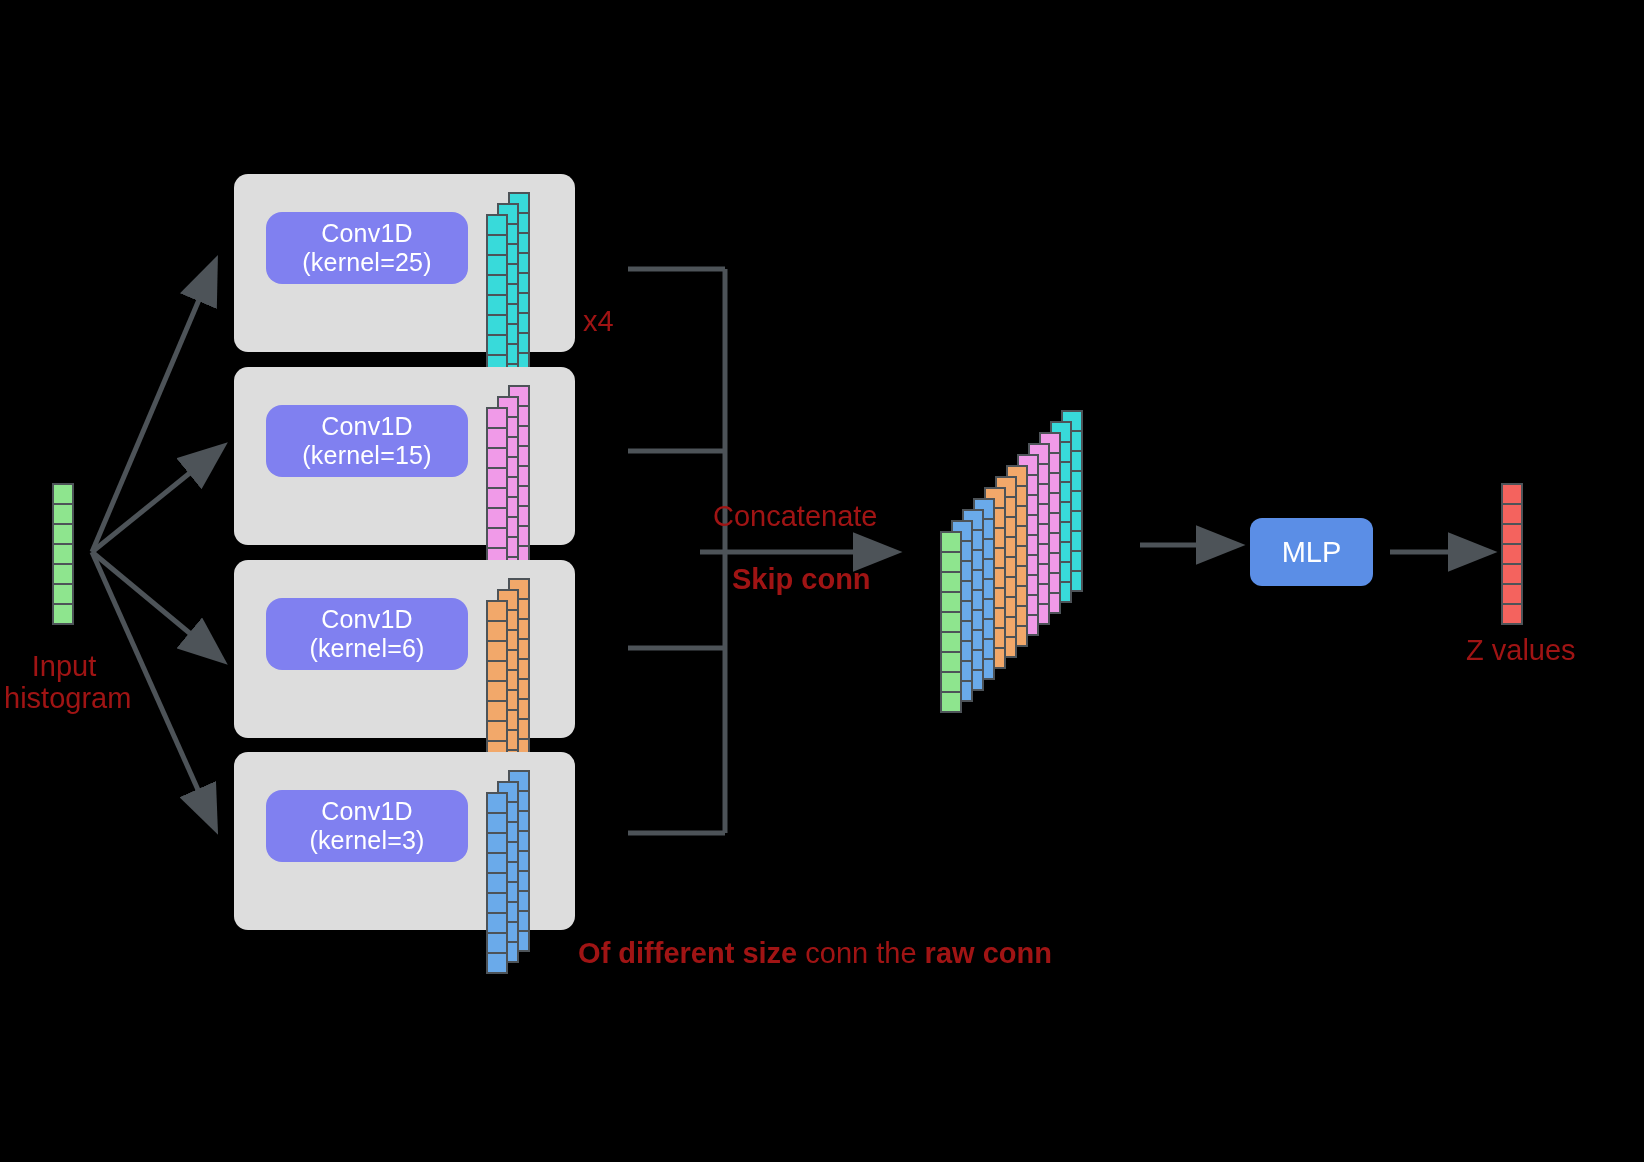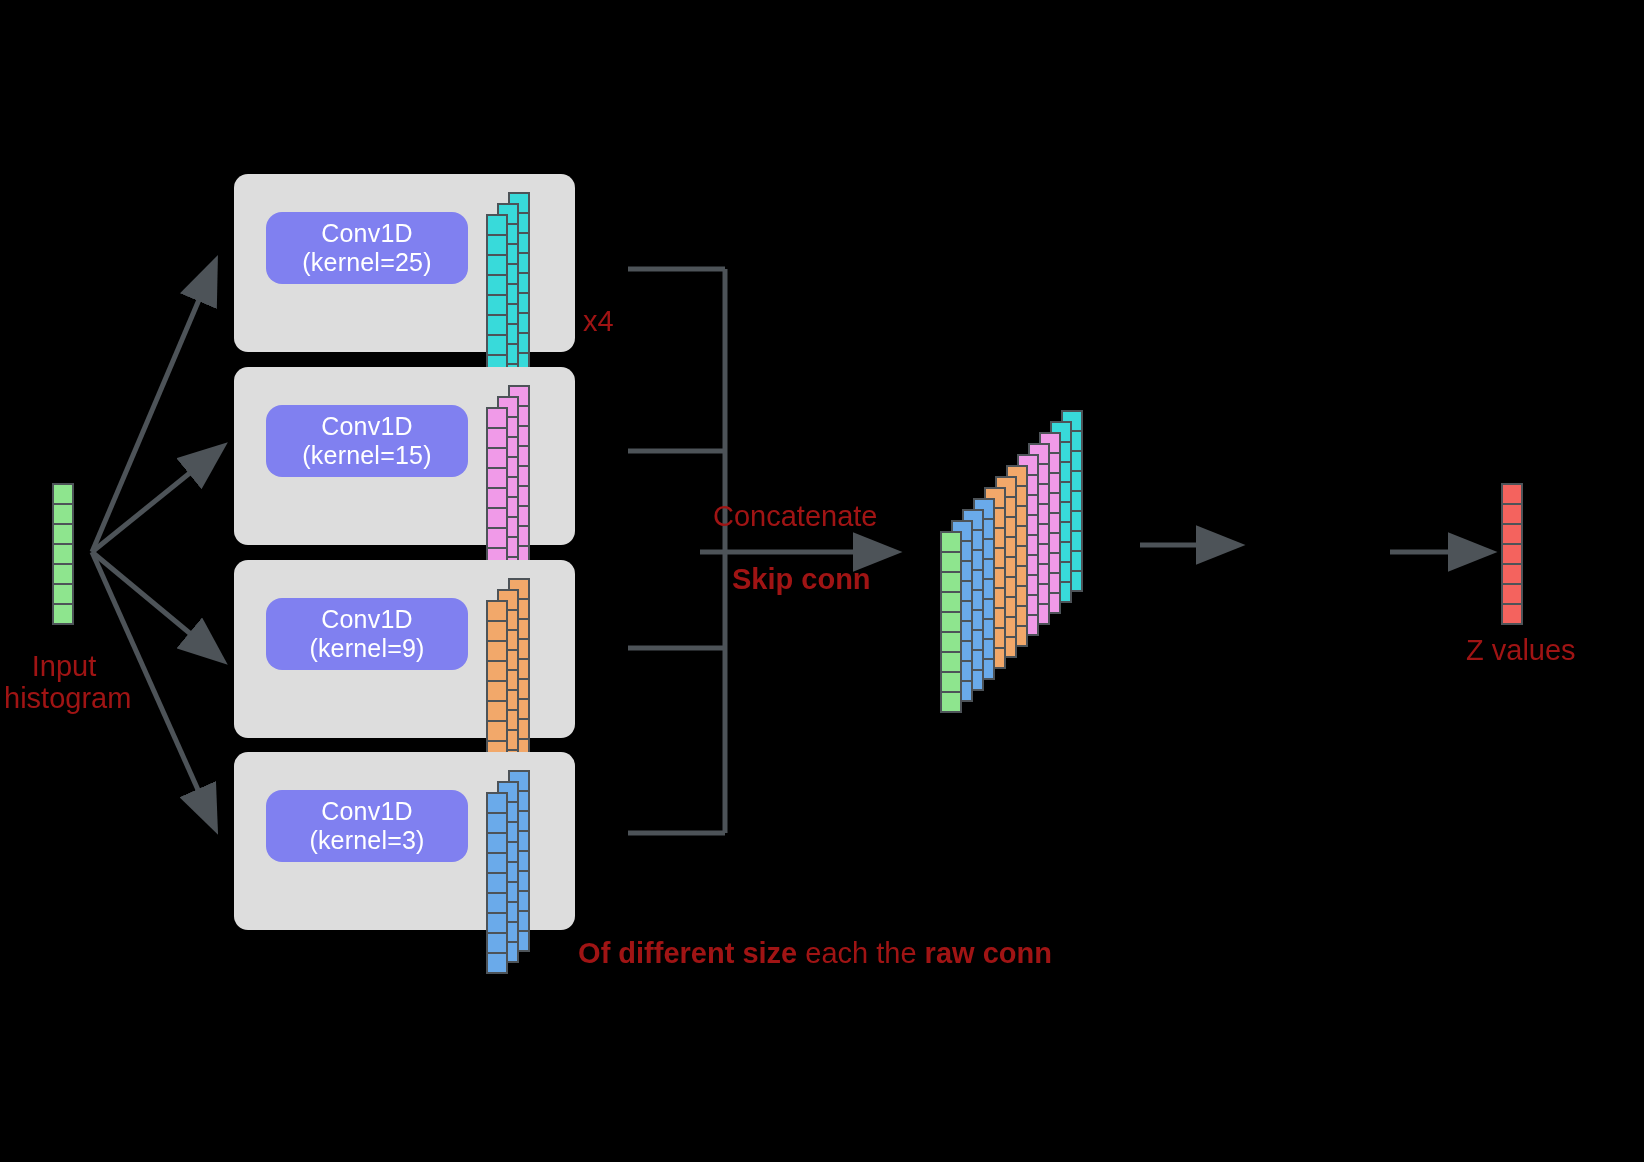--- a/index.html
+++ b/index.html
@@ -175,21 +175,21 @@
           <div class="cell" style="background: rgb(240, 154, 232);"></div>
           <div class="cell" style="background: rgb(240, 154, 232);"></div>
           <div class="cell" style="background: rgb(240, 154, 232);"></div>
         </div>
       </div>
   </div>
 
   <div class="branch-panel" style="top:560px;">
     <div class="conv-box">
       <span>Conv1D</span>
-      <span class="l2">(kernel=9)</span>
+      <span class="l2">(kernel=6)</span>
     </div>
     <div class="stack" style="left:252px;top:18px;">
         <div class="col" style="left: 22px; top: 0px;">
           <div class="cell" style="background: rgb(242, 168, 106);"></div>
           <div class="cell" style="background: rgb(242, 168, 106);"></div>
           <div class="cell" style="background: rgb(242, 168, 106);"></div>
           <div class="cell" style="background: rgb(242, 168, 106);"></div>
           <div class="cell" style="background: rgb(242, 168, 106);"></div>
           <div class="cell" style="background: rgb(242, 168, 106);"></div>
           <div class="cell" style="background: rgb(242, 168, 106);"></div>
@@ -397,36 +397,39 @@
         <div class="cell" style="background: rgb(142, 229, 142);"></div>
         <div class="cell" style="background: rgb(142, 229, 142);"></div>
         <div class="cell" style="background: rgb(142, 229, 142);"></div>
         <div class="cell" style="background: rgb(142, 229, 142);"></div>
         <div class="cell" style="background: rgb(142, 229, 142);"></div>
         <div class="cell" style="background: rgb(142, 229, 142);"></div>
       </div>
     </div>
 
 
+  <div class="mlp">
+    <span>MLP</span>
+  </div>
   <div class="lbl c" style="left:1110px;top:597px;width:410px;">
     <br>
   </div>
 
   <div class="stack" style="left:1501px;top:483px;">
 
   <div class="col" style="left: 0px; top: 0px;">
         <div class="cell" style="background: rgb(244, 99, 94);"></div>
         <div class="cell" style="background: rgb(244, 99, 94);"></div>
         <div class="cell" style="background: rgb(244, 99, 94);"></div>
         <div class="cell" style="background: rgb(244, 99, 94);"></div>
         <div class="cell" style="background: rgb(244, 99, 94);"></div>
         <div class="cell" style="background: rgb(244, 99, 94);"></div>
         <div class="cell" style="background: rgb(244, 99, 94);"></div>
       </div>
     </div>
   <div class="lbl" style="left:1466px;top:634px;">Z values</div>
 
   <div class="lbl c" style="left:560px;top:905px;width:510px;">
     <br>
-    <span><span class="b">Of different size</span><span> each the </span><span class="b">raw conn</span></span>
+    <span><span class="b">Of different size</span><span> conn the </span><span class="b">raw conn</span></span>
   </div>
 
 </div>
 
 </body></html>

